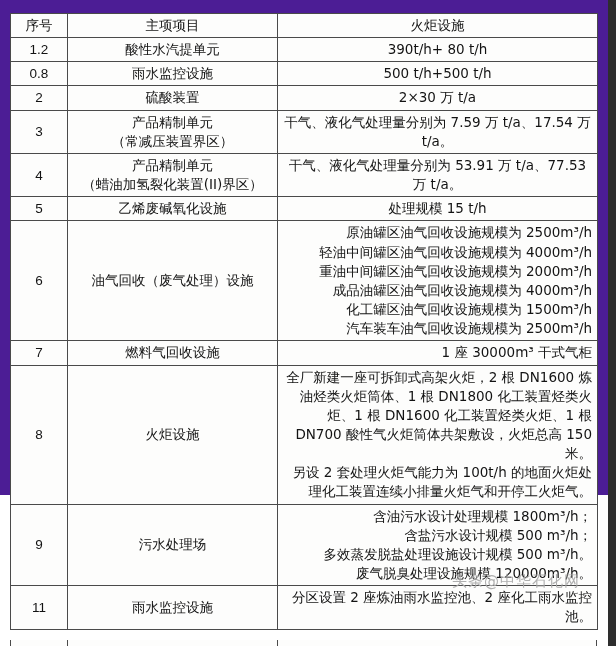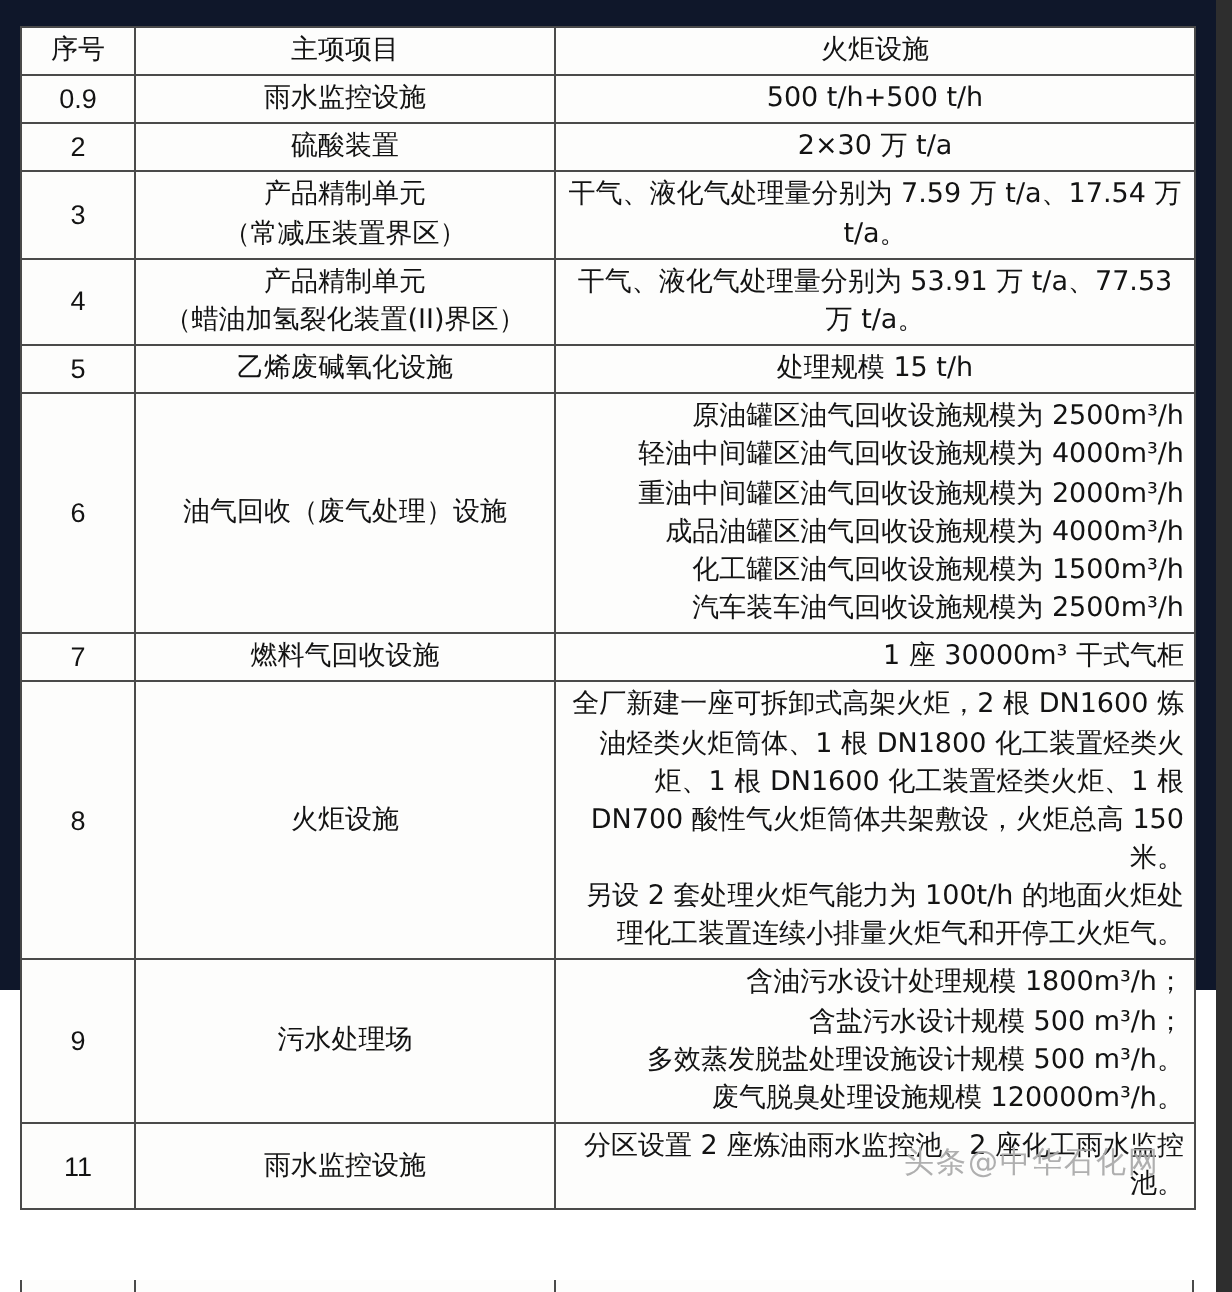--- a/index.html
+++ b/index.html
@@ -11,21 +11,21 @@
     width: 616px;
     height: 646px;
     overflow: hidden;
     font-family: "DejaVu Sans", "Liberation Sans", sans-serif;
     position: relative;
   }
   #page {
     position: relative;
     width: 616px;
     height: 495px;
-    background: #0f172a;
+    background: #4c1d95;
     box-sizing: border-box;
   }
   
   #right-edge {
     position: absolute;
     top: 0;
     right: 0;
     width: 8px;
     height: 646px;
     background: #2e2e2e;
@@ -126,21 +126,26 @@
       </colgroup>
       <thead>
         <tr>
           <td class="hdr">序号</td>
           <td class="hdr">主项项目</td>
           <td class="hdr">火炬设施</td>
         </tr>
       </thead>
       <tbody id="tbody">
           <tr>
-            <td class="no">0.9</td>
+            <td class="no">1.2</td>
+            <td class="multiline item-center">酸性水汽提单元</td>
+            <td class="multiline scale-center">390t/h+ 80 t/h</td>
+          </tr>
+          <tr>
+            <td class="no">0.8</td>
             <td class="multiline item-center">雨水监控设施</td>
             <td class="multiline scale-center">500 t/h+500 t/h</td>
           </tr>
           <tr>
             <td class="no">2</td>
             <td class="multiline item-left">硫酸装置</td>
             <td class="multiline scale-center">2×30 万 t/a</td>
           </tr>
           <tr>
             <td class="no">3</td>

